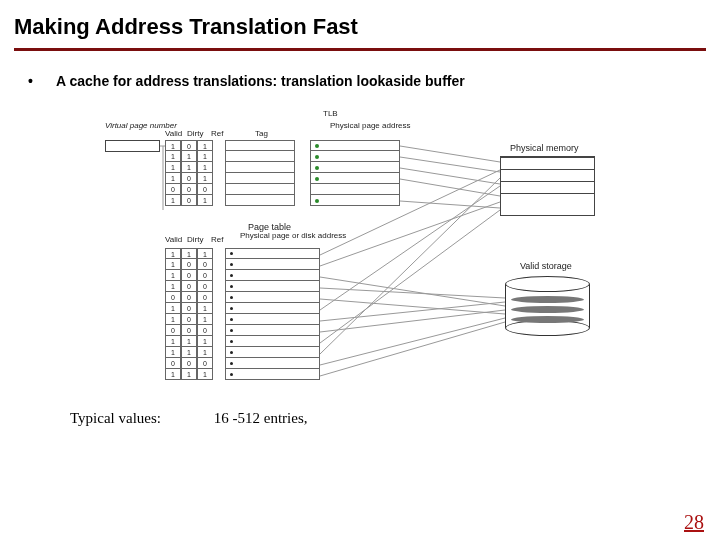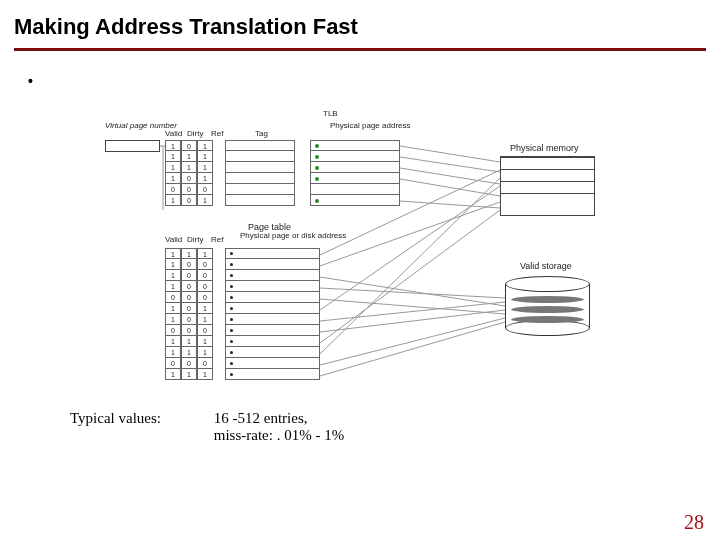--- a/index.html
+++ b/index.html
@@ -92,32 +92,33 @@
   .typical {
     position:absolute;
     left: 70px; top: 410px;
     font-family: 'Times New Roman', serif;
     font-size: 15px;
   }
   .typical .col1 { display:inline-block; width:140px; vertical-align:top; }
   .typical .col2 { display:inline-block; vertical-align:top; }
   .pagenum {
     position:absolute; right:16px; bottom:6px;
-    font-family:'Times New Roman', serif; font-size:20px; color:#a11;
+    font-family:'Times New Roman', serif; font-size:20px; color:#a11;text-decoration:underline;
   }
   svg.wires { position:absolute; left:0; top:0; width:510px; height:290px; pointer-events:none; }
 </style>
 </head>
 <body>
 
 <div class="title">Making Address Translation Fast</div>
 <div class="rule"></div>
 
 <div class="bullet-row">
   <span class="dot">•</span>
+  <span>A cache for address translations:  translation lookaside buffer</span>
 </div>
 
 <div class="diagram">
 
   <div class="lbl" style="left:218px; top:0;">TLB</div>
 
   <div class="lbl" style="left:0; top:12px;font-style:italic;">Virtual page
 number</div>
   <div class="box" style="left:0; top:30px; width:55px; height:12px;"></div>
   <div class="line" style="left:0; top:36px; width:0; height:0;"></div>
@@ -281,17 +282,17 @@
       <line x1="215" y1="255" x2="400" y2="208"></line>
       <line x1="215" y1="266" x2="400" y2="212"></line>
     </g>
   </svg>
 </div>
 
 <div class="typical">
   <span class="col1">Typical values:</span>
   <span class="col2">
     <span>16 -512 entries,</span><br>
-    <span>miss-rate:  . 01% - 1%</span><br>
+    <br>
   </span>
 </div>
 
 <div class="pagenum">28</div>
 
 </body></html>

